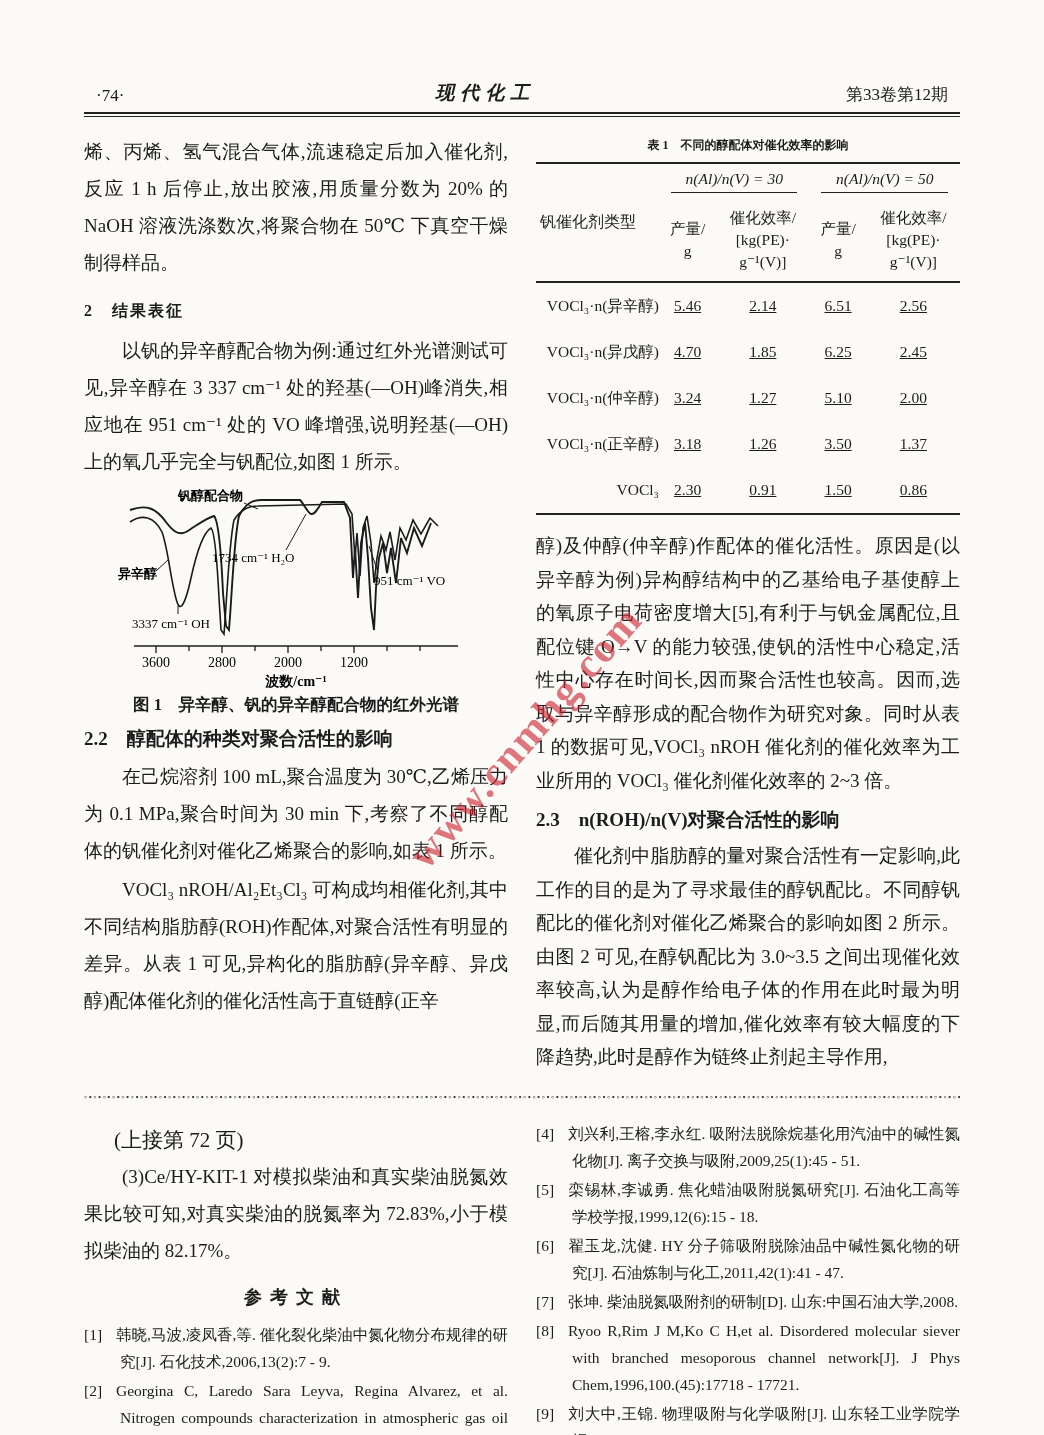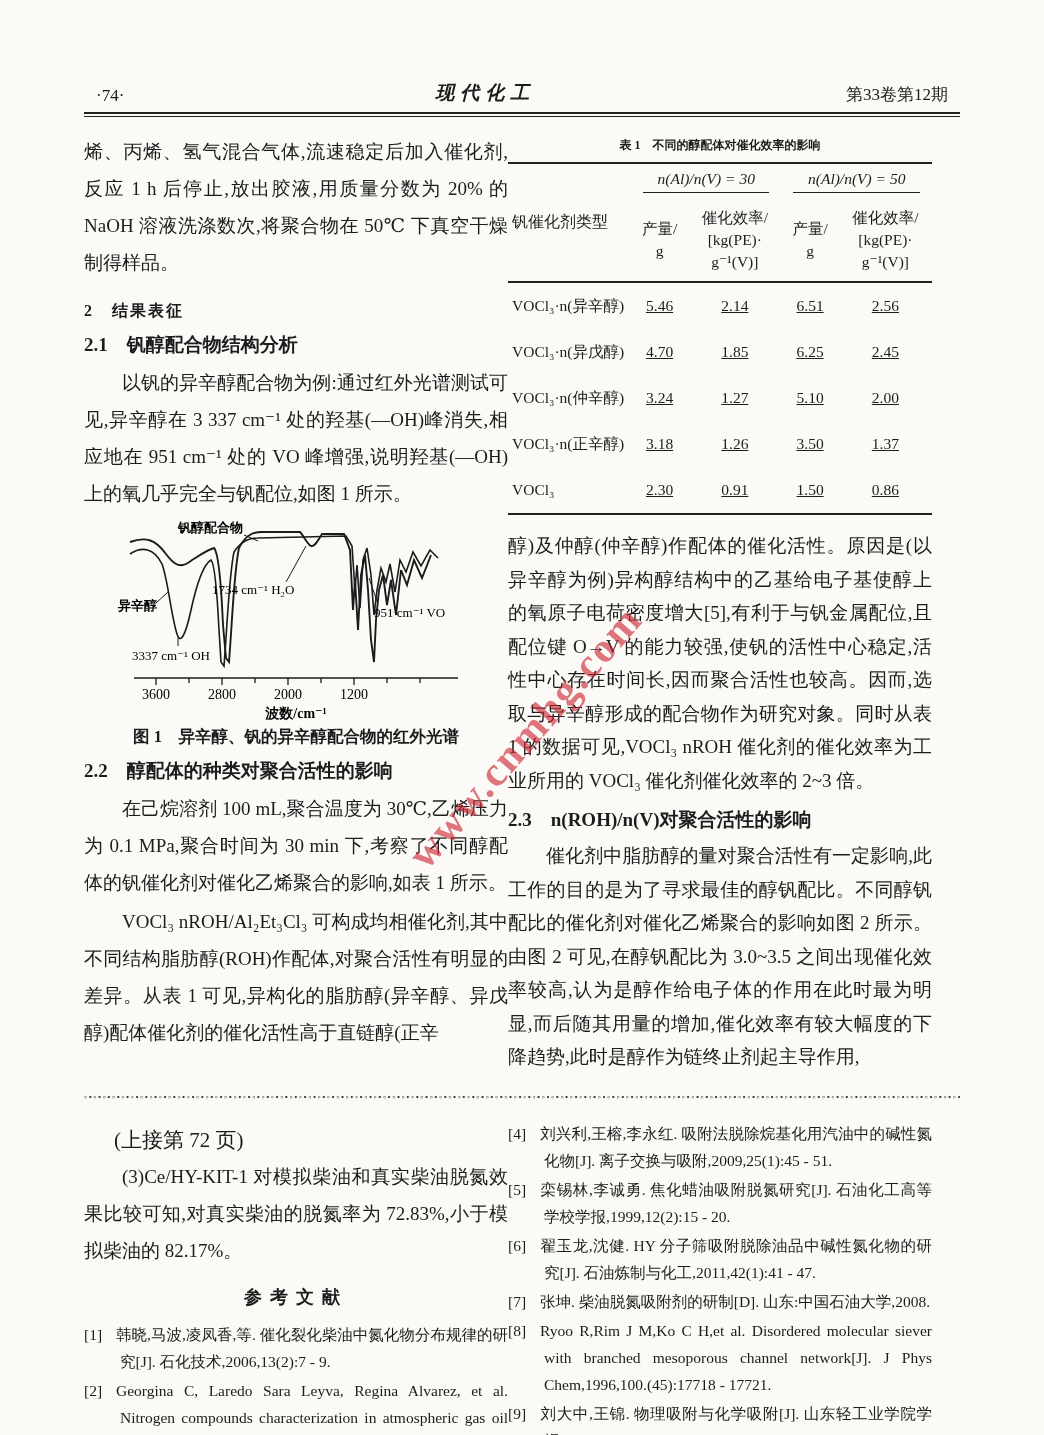--- a/index.html
+++ b/index.html
@@ -16,21 +16,21 @@
     background:#fbfaf7;
     box-sizing:border-box;
     padding:80px 84px 30px 84px;
   }
   
   .hdr{display:flex;justify-content:space-between;align-items:flex-end;
        font-size:17px;padding:0 12px 6px 12px;}
   .hdr .journal{font-style:italic;font-weight:bold;letter-spacing:6px;font-size:19px;}
   .hdr-rule{border-top:2px solid #222;border-bottom:1px solid #222;height:2px;margin-bottom:16px;}
   
-  .cols{display:flex;}
+  .cols{display:flex;gap:28px;}
   .col{width:424px;}
   .body-text{font-size:19px;line-height:37px;text-align:justify;margin:0 0 2px 0;text-indent:2em;}
   .no-indent{text-indent:0;}
   .rc{line-height:33.5px;}
   h2.sec{font-size:16px;font-weight:bold;margin:20px 0 10px 0;letter-spacing:2px;}
   h3.sub{font-size:19px;font-weight:bold;margin:10px 0 6px 0;}
   
   figure{margin:8px 0 4px 0;text-align:center;}
   figcaption{font-size:16.5px;font-weight:bold;margin-top:0;}
   svg text{font-family:"Liberation Serif","DejaVu Serif",serif;}
@@ -38,21 +38,21 @@
   .tbl-title{font-size:12px;font-weight:bold;text-align:center;margin:4px 0 8px 0;}
   table{width:100%;border-collapse:collapse;font-size:15.5px;
         border-top:2.5px solid #222;border-bottom:2.5px solid #222;}
   thead{border-bottom:2px solid #222;}
   th,td{font-weight:normal;padding:14px 2px;vertical-align:middle;}
   th.grp{padding:6px 0 0 0;}
   .grp-inner{display:block;border-bottom:1.4px solid #222;margin:0 12px;padding-bottom:4px;
              font-style:italic;}
   th.subh{text-align:center;white-space:pre-line;line-height:22px;padding-bottom:8px;}
   th.cath{text-align:left;padding-left:4px;font-size:16px;}
-  td.cat{text-align:left;padding:10px 0 10px 4px;}
+  td.cat{text-align:right;padding:10px 0 10px 4px;}
   td.num{text-align:center;text-decoration:underline;}
   
   .chain{margin:16px 0 14px 0;height:14px;overflow:hidden;white-space:nowrap;
          font-size:9px;letter-spacing:1.5px;color:#2a2a2a;}
   
   .cont-note{font-size:21px;margin:6px 0 4px 0;padding-left:30px;}
   .refs-head{font-size:18px;font-weight:bold;text-align:center;letter-spacing:8px;margin:16px 0 12px 0;}
   ol.refs{list-style:none;margin:0;padding:0;font-size:15.5px;line-height:27px;text-align:justify;}
   ol.refs li{padding-left:36px;text-indent:-36px;margin-bottom:2px;}
   .ref-no{display:inline-block;width:32px;text-indent:0;}
@@ -78,21 +78,20 @@
     <span class="journal">现代化工</span>
     <span>第33卷第12期</span>
   </div>
   <div class="hdr-rule"></div>
 
   <div class="cols">
 
     <div class="col">
       <p class="body-text no-indent">烯、丙烯、氢气混合气体,流速稳定后加入催化剂,反应 1 h 后停止,放出胶液,用质量分数为 20% 的 NaOH 溶液洗涤数次,将聚合物在 50℃ 下真空干燥制得样品。</p>
       <h2 class="sec">2　结果表征</h2>
-      <h3 class="sub">2.1　钒醇配合物结构分析</h3>
       <p class="body-text">以钒的异辛醇配合物为例:通过红外光谱测试可见,异辛醇在 3 337 cm⁻¹ 处的羟基(—OH)峰消失,相应地在 951 cm⁻¹ 处的 VO 峰增强,说明羟基(—OH)上的氧几乎完全与钒配位,如图 1 所示。</p>
 
       <figure>
         <svg width="360" height="202" viewBox="0 0 360 202">
 
           <path d="M14 34 C26 26,38 28,46 44 C52 60,55 95,61 114 C64 124,69 118,75 90 C82 58,88 44,95 40 C99 44,101 70,103 110 L105 142 L108 146 C111 110,113 55,118 32 C126 20,134 18,142 18 L230 16 L236 26 L239 70 L241 45 L244 88 L247 40 L251 28 L255 55 L258 95 L261 70 L265 48 L270 62 L274 44 L279 72 L284 40 L290 52 L297 32 L305 46 L314 30 L322 38" fill="none" stroke="#1b1b1b" stroke-width="1.6"></path>
 
           <path d="M14 22 C30 16,40 20,50 34 C56 42,62 48,70 44 C80 38,90 30,98 28 C102 32,105 60,107 105 L110 138 L113 142 C116 105,118 50,123 28 C130 14,138 12,146 12 L184 12 C188 16,191 24,195 26 C199 27,202 20,206 14 L228 14 L234 30 L237 90 L239 60 L242 110 L245 55 L249 35 L252 70 L255 120 L258 142 L260 100 L263 70 L267 55 L271 85 L275 60 L280 95 L285 50 L291 65 L298 40 L306 58 L315 35" fill="none" stroke="#1b1b1b" stroke-width="1.9"></path>
 
           <line x1="18" y1="158" x2="342" y2="158" stroke="#1b1b1b" stroke-width="1.6"></line>
@@ -222,21 +221,21 @@
       <ol class="refs">
         <li><span class="ref-no">[1]</span><span>韩晓,马波,凌凤香,等. 催化裂化柴油中氮化物分布规律的研究[J]. 石化技术,2006,13(2):7 - 9.</span></li>
         <li><span class="ref-no">[2]</span><span>Georgina C, Laredo Sara Leyva, Regina Alvarez, et al. Nitrogen compounds characterization in atmospheric gas oil and light cycle oil from a blend of Mexican crudes[J]. Fuel,2002,81:1341 - 1350.</span></li>
 
       </ol>
     </div>
 
     <div class="col">
       <ol class="refs">
         <li><span class="ref-no">[4]</span><span>刘兴利,王榕,李永红. 吸附法脱除烷基化用汽油中的碱性氮化物[J]. 离子交换与吸附,2009,25(1):45 - 51.</span></li>
-        <li><span class="ref-no">[5]</span><span>栾锡林,李诚勇. 焦化蜡油吸附脱氮研究[J]. 石油化工高等学校学报,1999,12(2):15 - 20.</span></li>
+        <li><span class="ref-no">[5]</span><span>栾锡林,李诚勇. 焦化蜡油吸附脱氮研究[J]. 石油化工高等学校学报,1999,12(6):15 - 18.</span></li>
         <li><span class="ref-no">[6]</span><span>翟玉龙,沈健. HY 分子筛吸附脱除油品中碱性氮化物的研究[J]. 石油炼制与化工,2011,42(1):41 - 47.</span></li>
         <li><span class="ref-no">[7]</span><span>张坤. 柴油脱氮吸附剂的研制[D]. 山东:中国石油大学,2008.</span></li>
         <li><span class="ref-no">[8]</span><span>Ryoo R,Rim J M,Ko C H,et al. Disordered molecular siever with branched mesoporous channel network[J]. J Phys Chem,1996,100.(45):17718 - 17721.</span></li>
         <li><span class="ref-no">[9]</span><span>刘大中,王锦. 物理吸附与化学吸附[J]. 山东轻工业学院学报,1996,13(2):22 - 25.</span></li>
 
       </ol>
     </div>
   </div>
 
 </div>

